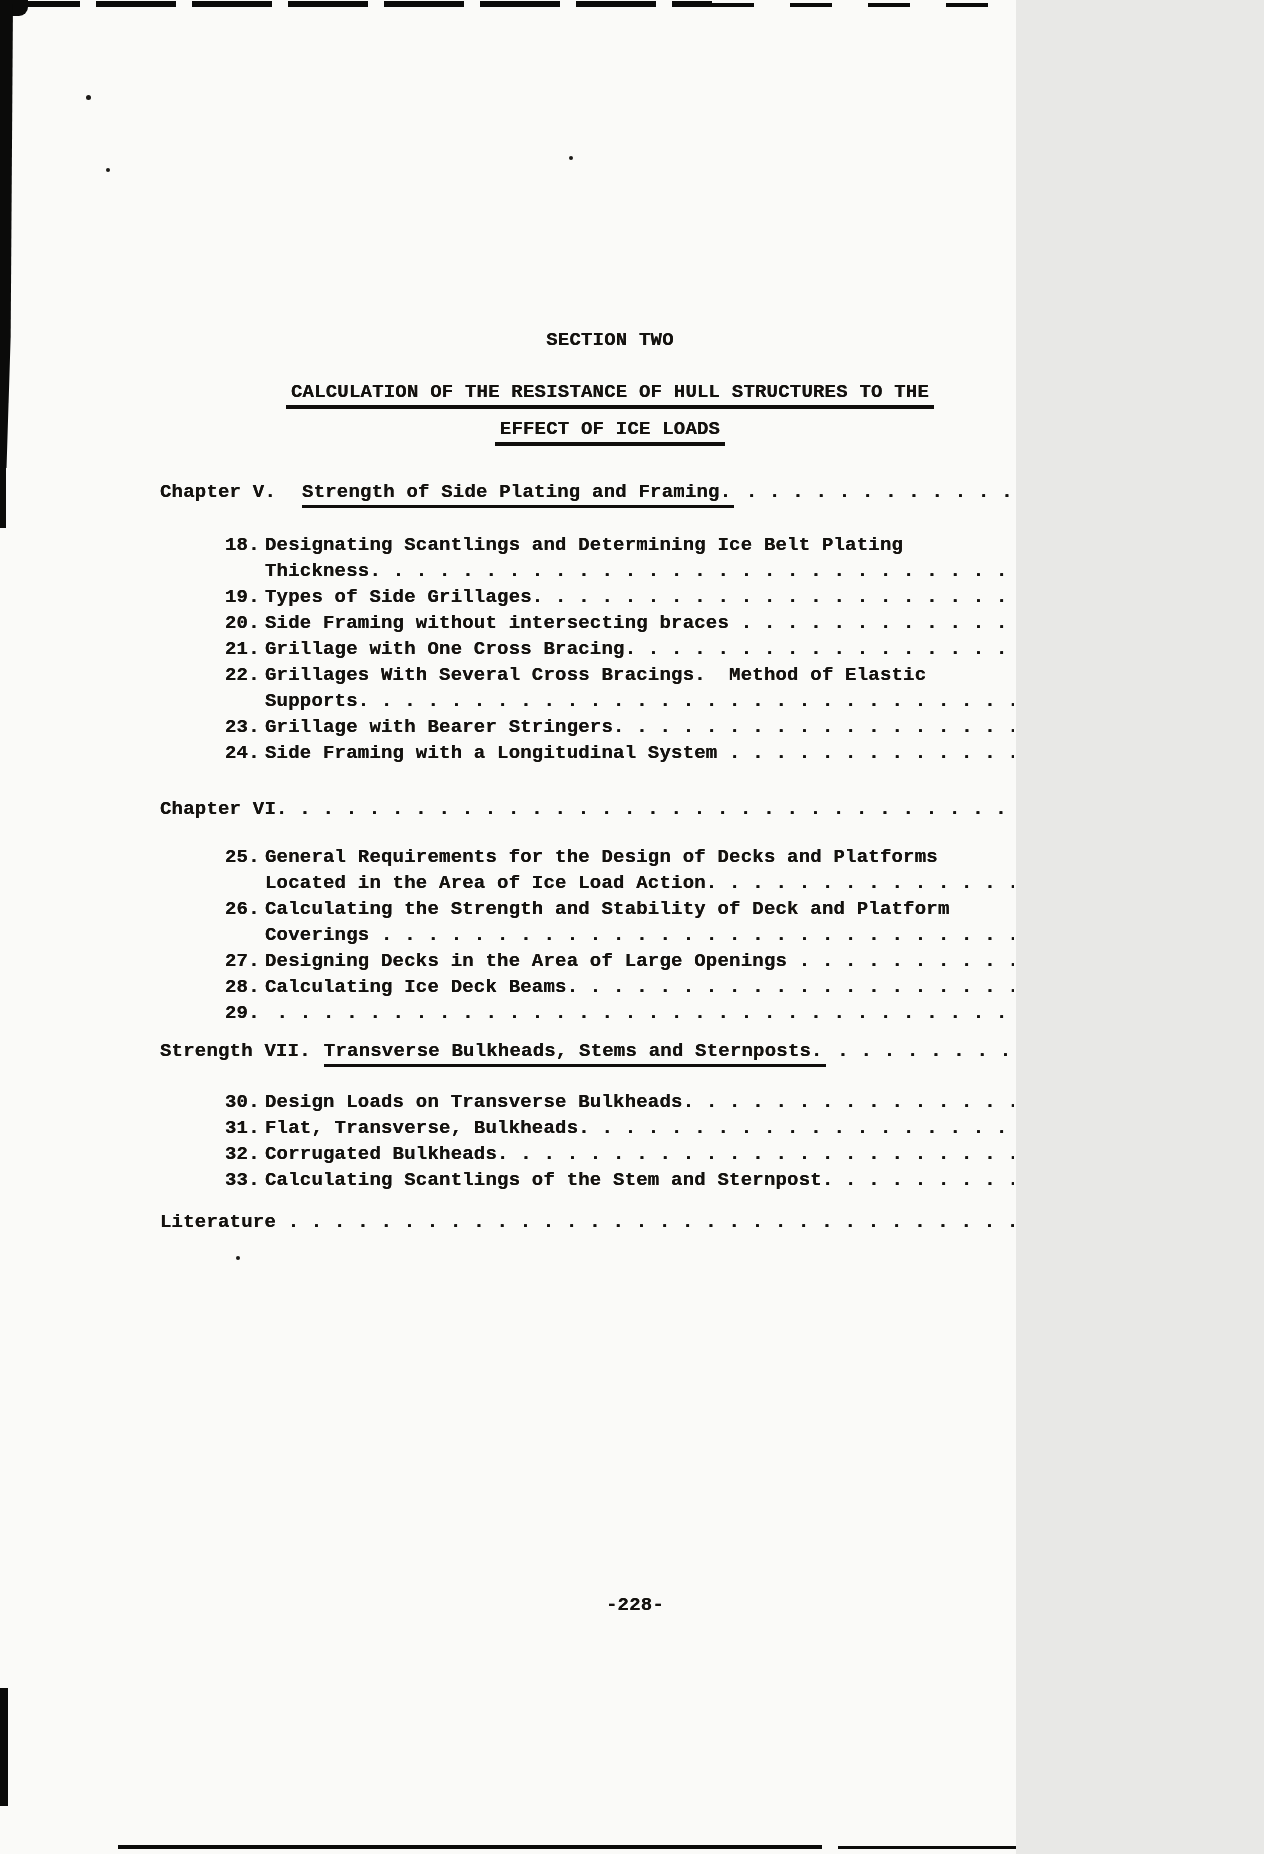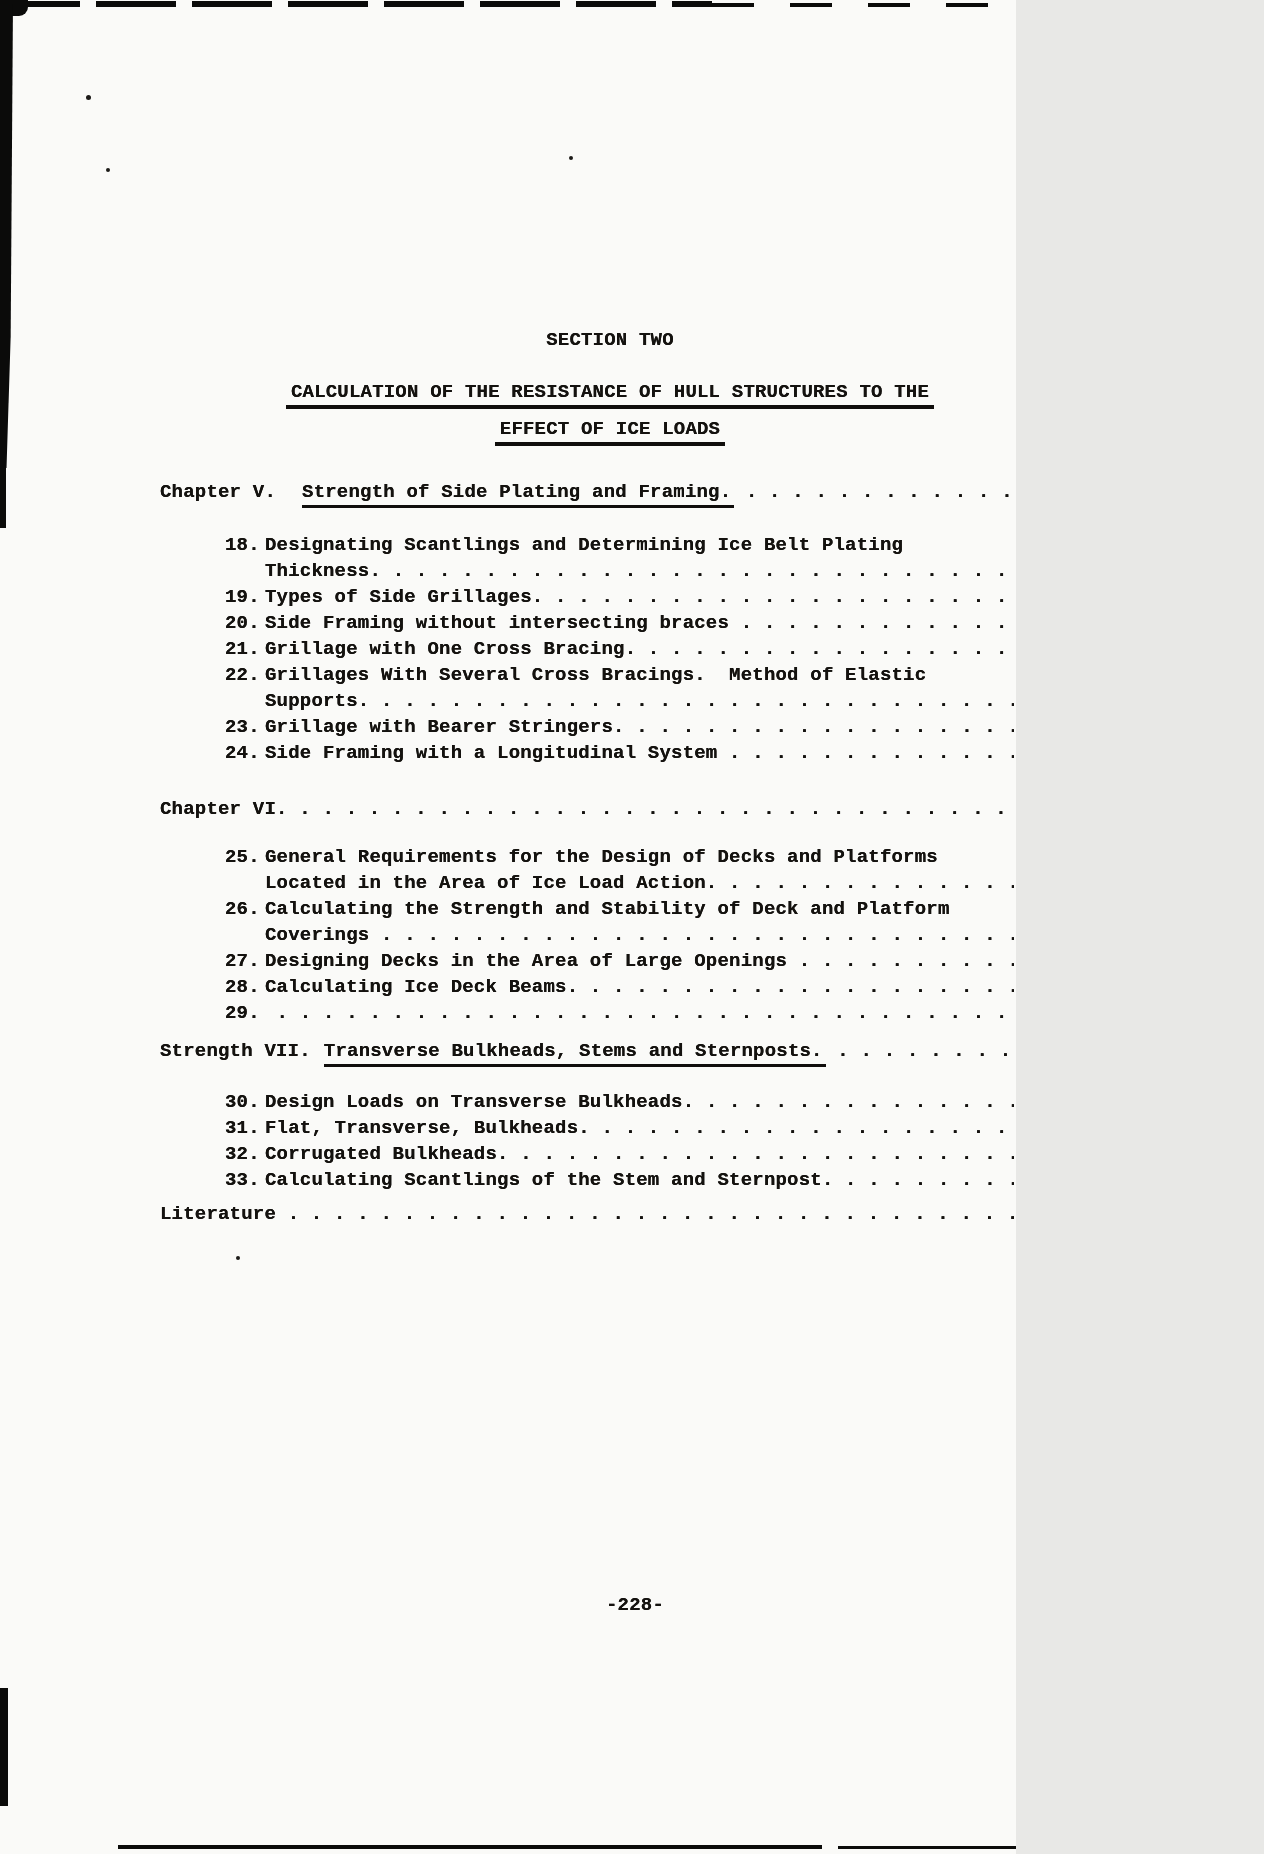--- a/index.html
+++ b/index.html
@@ -25,21 +25,21 @@
   .gap1 { margin-left:13px; }
   .gap2 { margin-left:26px; }
   .leader { flex:1 1 0; min-width:0; overflow:hidden; white-space:pre; }
   .pg { flex:none; }
   .item { padding-left:65px; }
   .num { flex:none; width:40px; }
   .cont { padding-left:105px; }
   .items-a { margin-top:24px; margin-bottom:30px; }
   .items-b { margin-top:22px; margin-bottom:12px;font-family:Liberation Mono, monospace; }
   .items-c { margin-top:22px; }
-  .lit-row { margin-top:8px; }
+  .lit-row { margin-top:16px; }
 
   #footer-page-number { position:absolute; left:606px; top:1594px; }
 
   
   #watermark { position:absolute; left:0; top:1650px; width:1264px; height:204px; }
 
   
   .art { position:absolute; background:#0b0b0a; }
   #edge-top1 { left:0; top:1px; width:712px; height:6px;
     background:repeating-linear-gradient(90deg,#0b0b0a 0 80px, transparent 80px 96px); }

